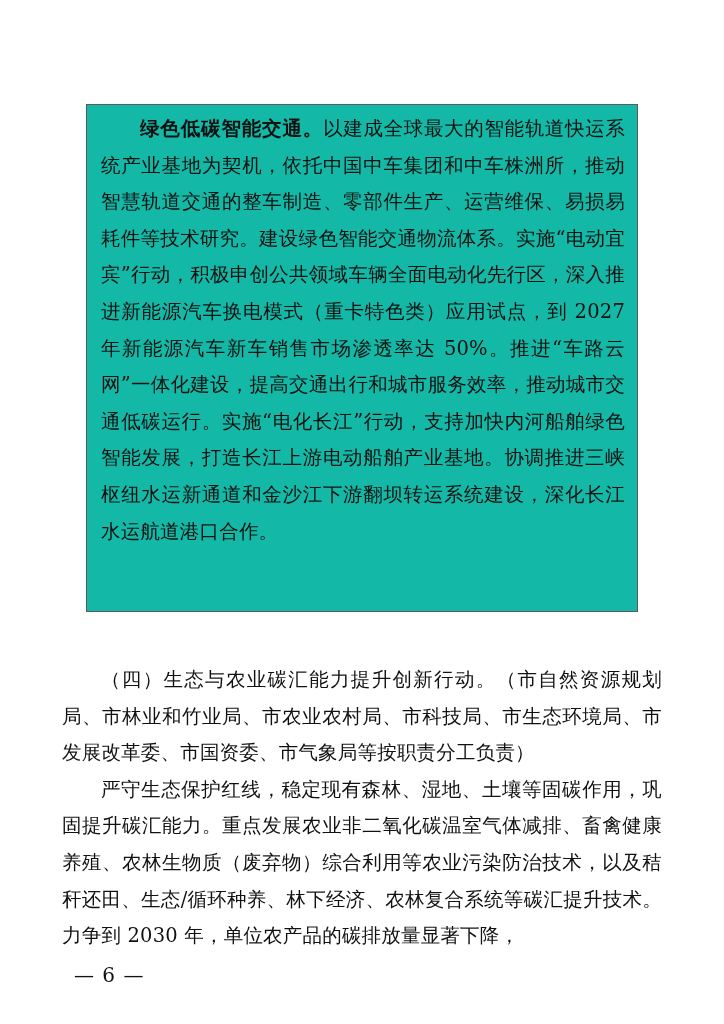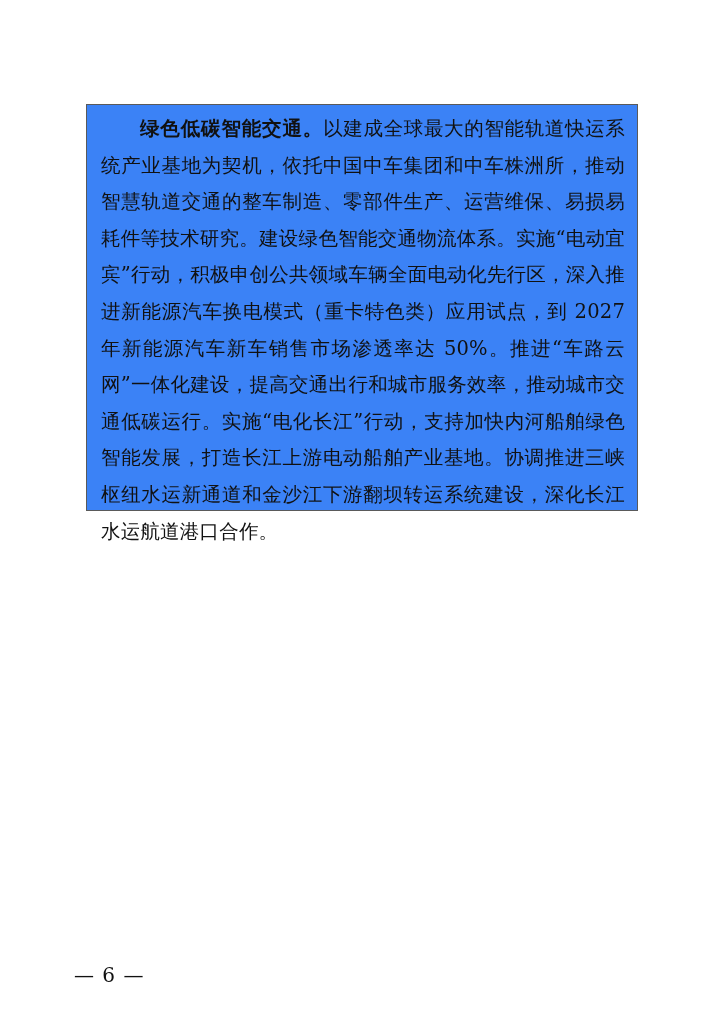--- a/index.html
+++ b/index.html
@@ -21,24 +21,24 @@
     inset: 0;
     background: #ffffff;
   }
 
   
   .framed-box {
     position: absolute;
     left: 86px;
     top: 104px;
     width: 552px;
-    height: 407px;
+    height: 508px;
     border: 1px solid #5a5a5a;
     box-sizing: border-box;
-    background: #3b82f6;
+    background: #14b8a6;
   }
 
   .framed-inner {
     position: absolute;
     left: 14px;
     top: 6px;
     width: 524px;
   }
 
   
@@ -95,16 +95,23 @@
 
   <div class="framed-box">
     <div class="framed-inner">
 
       <p class="bodytext indent"><span class="lead">绿色低碳智能交通。</span><span>以建成全球最大的智能轨道快运系统产业基地为契机，依托中国中车集团和中车株洲所，推动智慧轨道交通的整车制造、零部件生产、运营维保、易损易耗件等技术研究。建设绿色智能交通物流体系。实施“电动宜宾”行动，积极申创公共领域车辆全面电动化先行区，深入推进新能源汽车换电模式（重卡特色类）应用试点，到 2027 年新能源汽车新车销售市场渗透率达 50%。推进“车路云网”一体化建设，提高交通出行和城市服务效率，推动城市交通低碳运行。实施“电化长江”行动，支持加快内河船舶绿色智能发展，打造长江上游电动船舶产业基地。协调推进三峡枢纽水运新通道和金沙江下游翻坝转运系统建设，深化长江水运航道港口合作。</span></p>
 
 
     </div>
   </div>
 
+  <div class="below-box">
+
+    <p class="bodytext indent">（四）生态与农业碳汇能力提升创新行动。（市自然资源规划局、市林业和竹业局、市农业农村局、市科技局、市生态环境局、市发展改革委、市国资委、市气象局等按职责分工负责）</p>
+
+    <p class="bodytext indent">严守生态保护红线，稳定现有森林、湿地、土壤等固碳作用，巩固提升碳汇能力。重点发展农业非二氧化碳温室气体减排、畜禽健康养殖、农林生物质（废弃物）综合利用等农业污染防治技术，以及秸秆还田、生态/循环种养、林下经济、农林复合系统等碳汇提升技术。力争到 2030 年，单位农产品的碳排放量显著下降，</p>
+
+  </div>
 
   <div class="folio">— 6 —</div>
 
 </div>
 
 </body></html>

